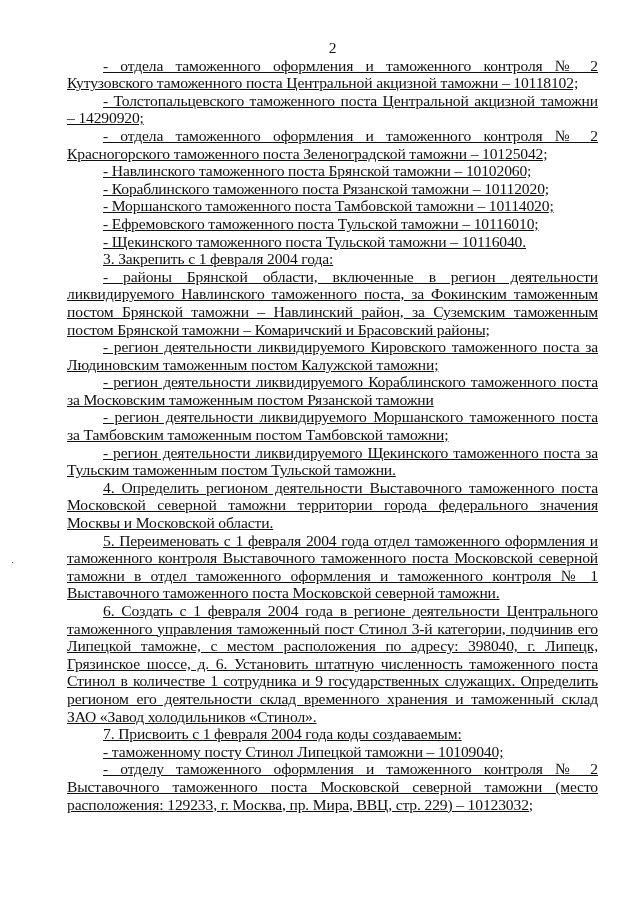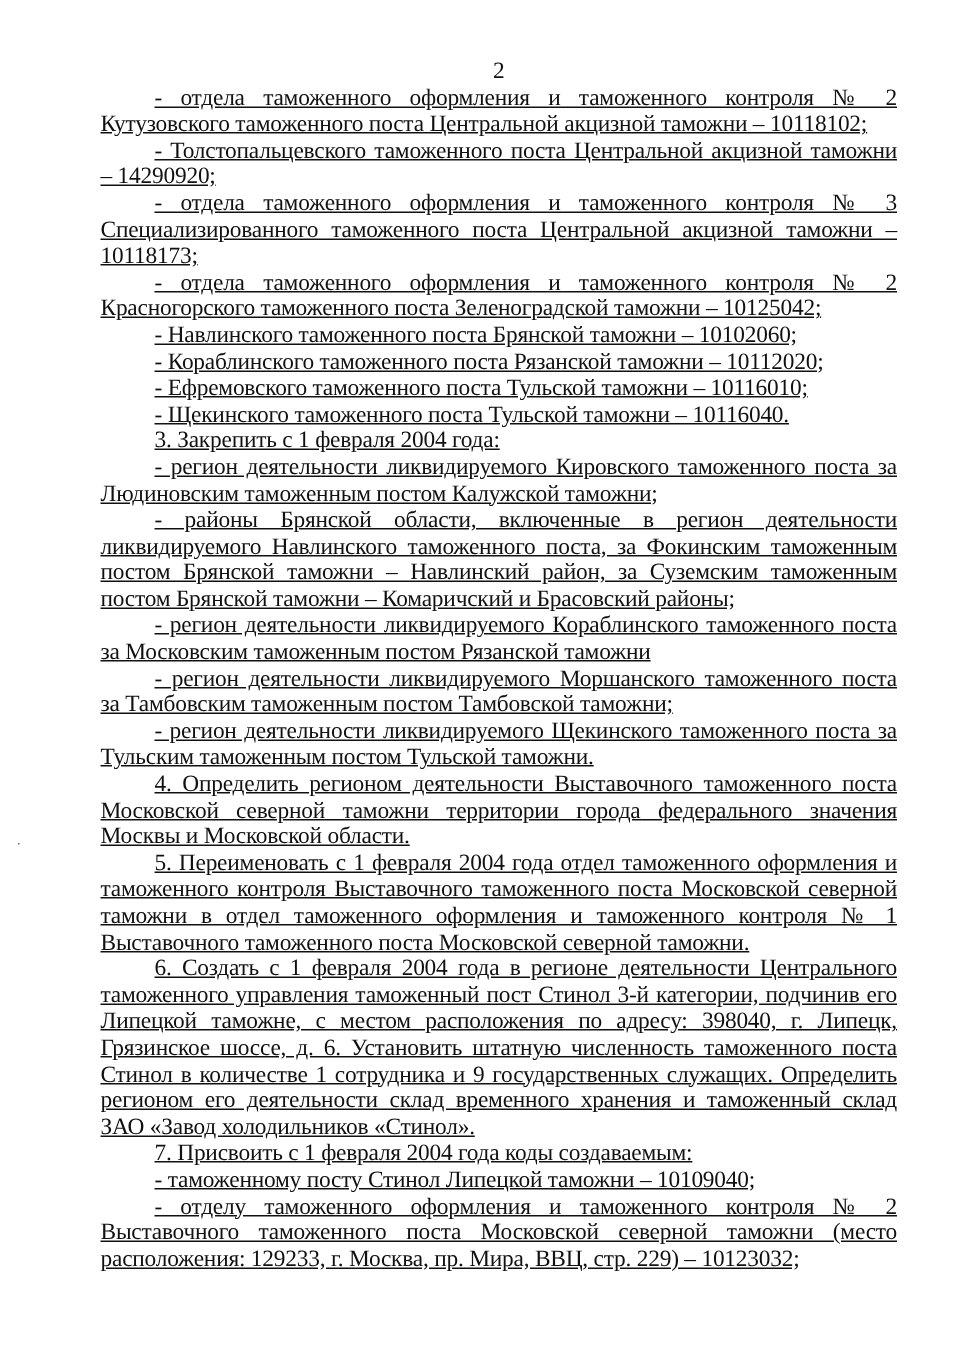--- a/index.html
+++ b/index.html
@@ -38,29 +38,29 @@
 </head>
 <body>
 
 <div class="dot"></div>
 
 <div class="page">
   <p class="page-number">2</p>
   <div id="body">
     <p class="para">- отдела таможенного оформления и таможенного контроля № 2 Кутузовского таможенного поста Центральной акцизной таможни – 10118102;</p>
     <p class="para">- Толстопальцевского таможенного поста Центральной акцизной таможни – 14290920;</p>
-    <p class="para">- отдела таможенного оформления и таможенного контроля № 3 Специализированного таможенного поста Центральной акцизной таможни – 10118173;</p>
     <p class="para">- отдела таможенного оформления и таможенного контроля № 2 Красногорского таможенного поста Зеленоградской таможни – 10125042;</p>
     <p class="para">- Навлинского таможенного поста Брянской таможни – 10102060;</p>
     <p class="para">- Кораблинского таможенного поста Рязанской таможни – 10112020;</p>
+    <p class="para">- Моршанского таможенного поста Тамбовской таможни – 10114020;</p>
     <p class="para">- Ефремовского таможенного поста Тульской таможни – 10116010;</p>
     <p class="para">- Щекинского таможенного поста Тульской таможни – 10116040.</p>
     <p class="para">3. Закрепить с 1 февраля 2004 года:</p>
+    <p class="para">- районы Брянской области, включенные в регион деятельности ликвидируемого Навлинского таможенного поста, за Фокинским таможенным постом Брянской таможни – Навлинский район, за Суземским таможенным постом Брянской таможни – Комаричский и Брасовский районы;</p>
     <p class="para">- регион деятельности ликвидируемого Кировского таможенного поста за Людиновским таможенным постом Калужской таможни;</p>
-    <p class="para">- районы Брянской области, включенные в регион деятельности ликвидируемого Навлинского таможенного поста, за Фокинским таможенным постом Брянской таможни – Навлинский район, за Суземским таможенным постом Брянской таможни – Комаричский и Брасовский районы;</p>
     <p class="para">- регион деятельности ликвидируемого Кораблинского таможенного поста за Московским таможенным постом Рязанской таможни</p>
     <p class="para">- регион деятельности ликвидируемого Моршанского таможенного поста за Тамбовским таможенным постом Тамбовской таможни;</p>
     <p class="para">- регион деятельности ликвидируемого Щекинского таможенного поста за Тульским таможенным постом Тульской таможни.</p>
     <p class="para">4. Определить регионом деятельности Выставочного таможенного поста Московской северной таможни территории города федерального значения Москвы и Московской области.</p>
     <p class="para">5. Переименовать с 1 февраля 2004 года отдел таможенного оформления и таможенного контроля Выставочного таможенного поста Московской северной таможни в отдел таможенного оформления и таможенного контроля № 1 Выставочного таможенного поста Московской северной таможни.</p>
     <p class="para">6. Создать с 1 февраля 2004 года в регионе деятельности Центрального таможенного управления таможенный пост Стинол 3-й категории, подчинив его Липецкой таможне, с местом расположения по адресу: 398040, г. Липецк, Грязинское шоссе, д. 6. Установить штатную численность таможенного поста Стинол в количестве 1 сотрудника и 9 государственных служащих. Определить регионом его деятельности склад временного хранения и таможенный склад ЗАО «Завод холодильников «Стинол».</p>
     <p class="para">7. Присвоить с 1 февраля 2004 года коды создаваемым:</p>
     <p class="para">- таможенному посту Стинол Липецкой таможни – 10109040;</p>
     <p class="para">- отделу таможенного оформления и таможенного контроля № 2 Выставочного таможенного поста Московской северной таможни (место расположения: 129233, г. Москва, пр. Мира, ВВЦ, стр. 229) – 10123032;</p>
   </div>

